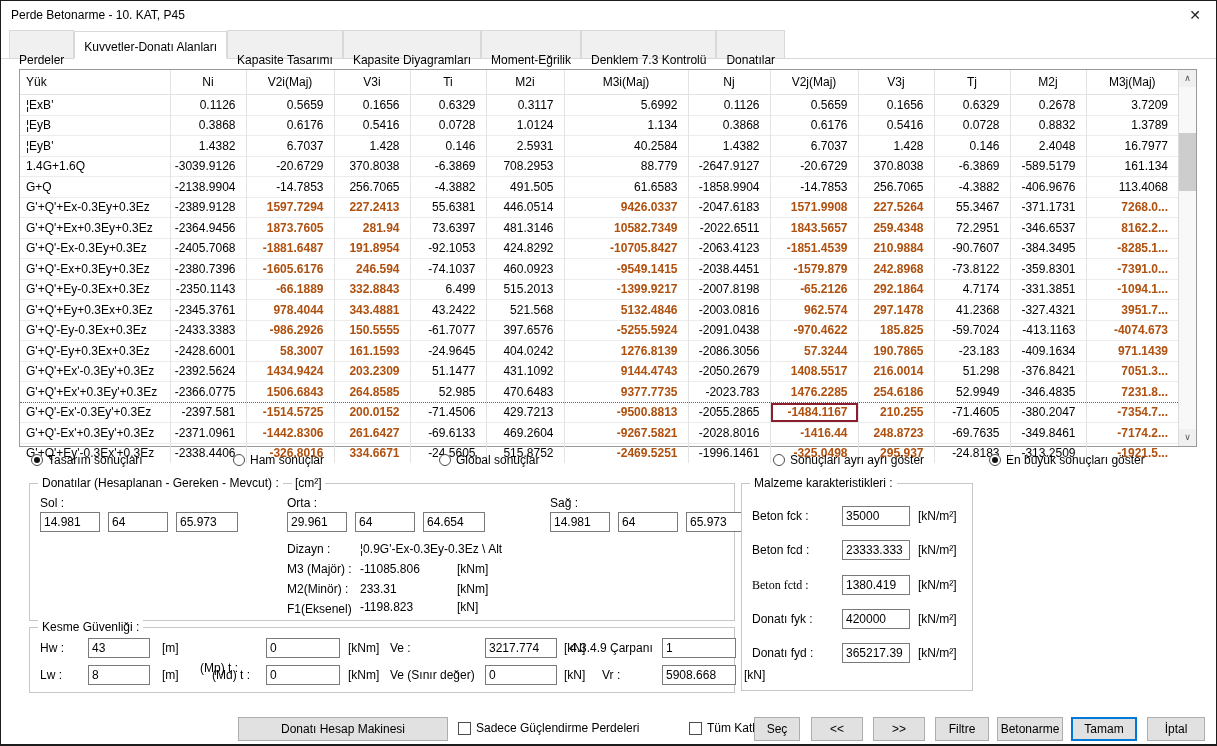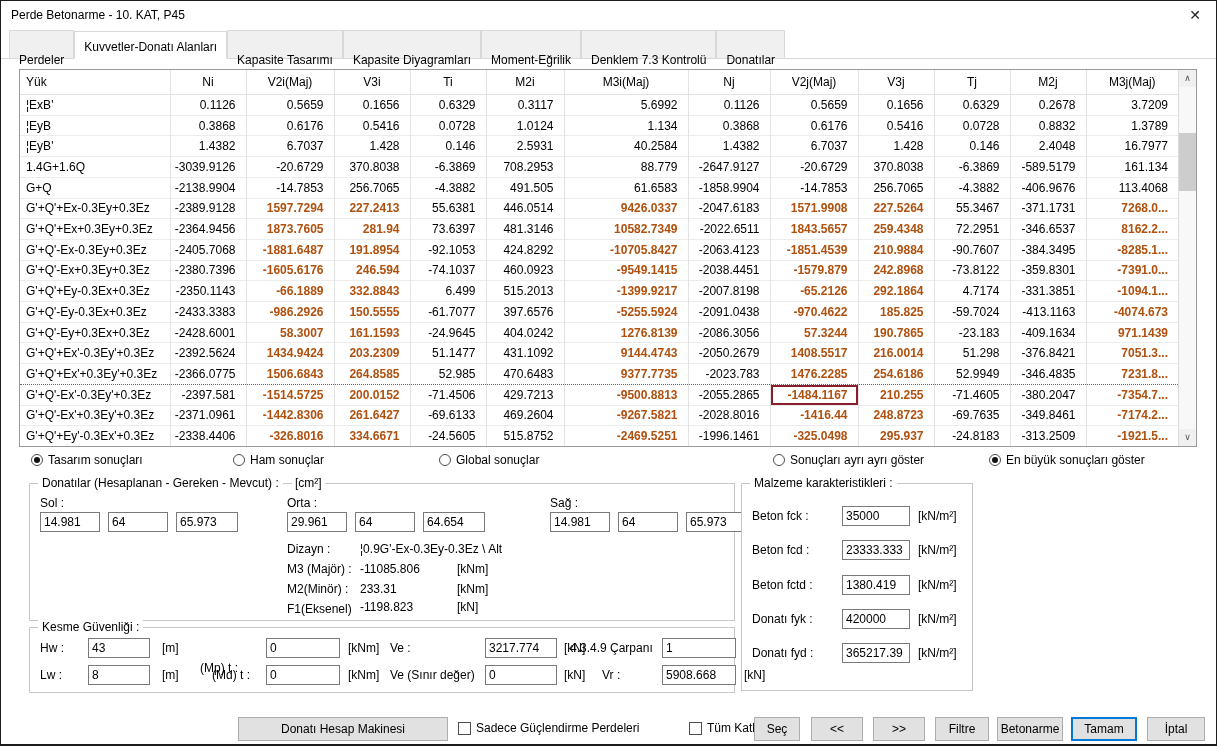--- a/index.html
+++ b/index.html
@@ -248,20 +248,35 @@
             <td>515.2013</td>
             <td class="em">-1399.9217</td>
             <td>-2007.8198</td>
             <td class="em">-65.2126</td>
             <td class="em">292.1864</td>
             <td>4.7174</td>
             <td>-331.3851</td>
             <td class="em">-1094.1...</td>
           </tr>
           <tr>
+            <td class="c0">G'+Q'+Ey+0.3Ex+0.3Ez</td>
+            <td>-2345.3761</td>
+            <td class="em">978.4044</td>
+            <td class="em">343.4881</td>
+            <td>43.2422</td>
+            <td>521.568</td>
+            <td class="em">5132.4846</td>
+            <td>-2003.0816</td>
+            <td class="em">962.574</td>
+            <td class="em">297.1478</td>
+            <td>41.2368</td>
+            <td>-327.4321</td>
+            <td class="em">3951.7...</td>
+          </tr>
+          <tr>
             <td class="c0">G'+Q'-Ey-0.3Ex+0.3Ez</td>
             <td>-2433.3383</td>
             <td class="em">-986.2926</td>
             <td class="em">150.5555</td>
             <td>-61.7077</td>
             <td>397.6576</td>
             <td class="em">-5255.5924</td>
             <td>-2091.0438</td>
             <td class="em">-970.4622</td>
             <td class="em">185.825</td>
@@ -425,21 +440,21 @@
 
   <div class="gbox" style="left:740px;top:482px;width:232px;height:208px;">
     <span class="legend">Malzeme karakteristikleri :</span>
     <div id="malzeme-rows">
         <span class="flabel" style="left: 10px; top: 25px;">Beton fck :</span>
         <input class="tbox" value="35000" style="left: 100px; top: 22px; width: 68px;">
         <span class="funit" style="left: 176px; top: 25px;">[kN/m²]</span>
         <span class="flabel" style="left: 10px; top: 59px;">Beton fcd :</span>
         <input class="tbox" value="23333.333" style="left: 100px; top: 56px; width: 68px;">
         <span class="funit" style="left: 176px; top: 59px;">[kN/m²]</span>
-        <span class="flabel" style="left: 10px; top: 94px;">Beton fctd :</span>
+        <span class="flabel" style="left: 10px; top: 94px; font-family: Liberation Serif, serif;">Beton fctd :</span>
         <input class="tbox" value="1380.419" style="left: 100px; top: 91px; width: 68px;">
         <span class="funit" style="left: 176px; top: 94px;">[kN/m²]</span>
         <span class="flabel" style="left: 10px; top: 128px;">Donatı fyk :</span>
         <input class="tbox" value="420000" style="left: 100px; top: 125px; width: 68px;">
         <span class="funit" style="left: 176px; top: 128px;">[kN/m²]</span>
         <span class="flabel" style="left: 10px; top: 162px;">Donatı fyd :</span>
         <input class="tbox" value="365217.39" style="left: 100px; top: 159px; width: 68px;">
         <span class="funit" style="left: 176px; top: 162px;">[kN/m²]</span>
       </div>
   </div>

